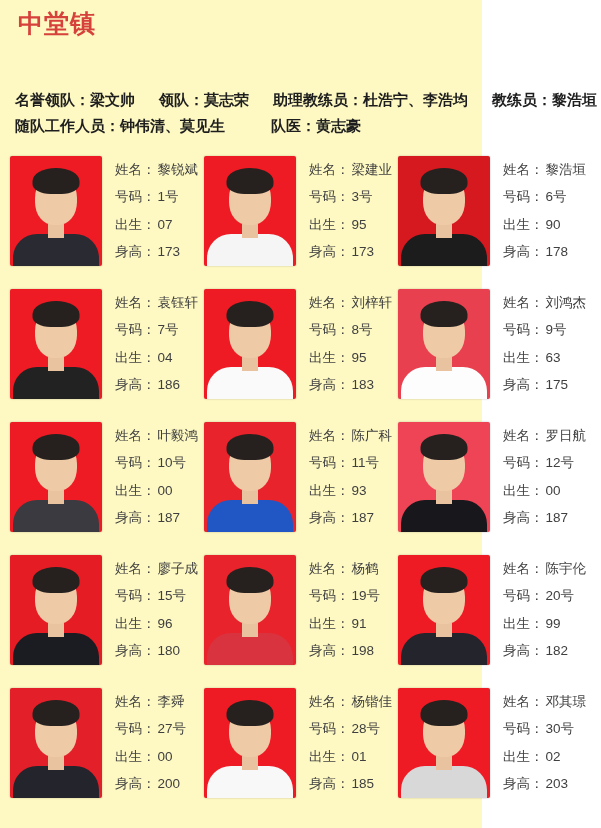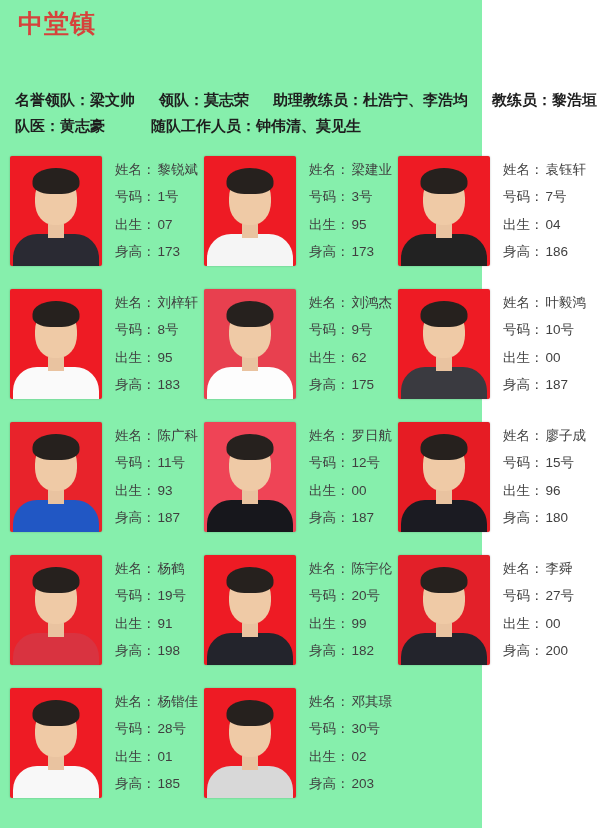--- a/index.html
+++ b/index.html
@@ -1,18 +1,18 @@
 <!DOCTYPE html>
 <html><head>
 <meta charset="utf-8">
 <style>
   * { margin:0; padding:0; box-sizing:border-box; }
   html,body { width:601px; height:828px; background:#ffffff; overflow:hidden;
               font-family:"Liberation Sans", sans-serif; }
-  .page { width:482px; height:828px; background:#86efac; padding-top:7px; }
+  .page { width:482px; height:828px; background:#fef9c3; padding-top:7px; }
 
   .page-title { margin-left:18px; font-size:25px; font-weight:bold;
                 color:#d6423b; letter-spacing:1px; }
 
   .intro { margin:5px 14px 0 15px; font-size:15px; line-height:21px;
            color:#1e1e1e; font-weight:600; white-space:pre-wrap;
            text-align:justify; }
 
   .staff { margin:15px 15px 0 15px; font-size:15px; color:#1e1e1e; font-weight:600; }
   .staff-line { display:flex; align-items:center; line-height:26px; }
@@ -56,22 +56,22 @@
 
 
   <div class="staff">
     <div class="staff-line l1">
       <span class="staff-item"><span class="staff-label">名誉领队：</span><span class="staff-value">梁文帅</span></span>
       <span class="staff-item"><span class="staff-label">领队：</span><span class="staff-value">莫志荣</span></span>
       <span class="staff-item"><span class="staff-label">助理教练员：</span><span class="staff-value">杜浩宁、李浩均</span></span>
       <span class="staff-item"><span class="staff-label">教练员：</span><span class="staff-value">黎浩垣</span></span>
     </div>
     <div class="staff-line l2">
+      <span class="staff-item"><span class="staff-label">随队工作人员：</span><span class="staff-value">钟伟清、莫见生</span></span>
       <span class="staff-item"><span class="staff-label">队医：</span><span class="staff-value">黄志豪</span></span>
-      <span class="staff-item"><span class="staff-label">随队工作人员：</span><span class="staff-value">钟伟清、莫见生</span></span>
     </div>
   </div>
 
   <div class="players-grid">
   <div class="player-card">
     <div class="player-photo" style="background: rgb(238, 27, 36);">
       <div class="avatar-shirt" style="background: rgb(42, 42, 51);"></div>
       <div class="avatar-neck"></div>
       <div class="avatar-head"></div>
       <div class="avatar-hair"></div>
@@ -92,20 +92,34 @@
       <div class="avatar-hair"></div>
     </div>
     <div class="player-info">
       <div class="info-row"><span class="field-label">姓名：</span><span class="field-value">梁建业</span></div>
       <div class="info-row"><span class="field-label">号码：</span><span class="field-value">3号</span></div>
       <div class="info-row"><span class="field-label">出生：</span><span class="field-value">95</span></div>
       <div class="info-row"><span class="field-label">身高：</span><span class="field-value">173</span></div>
     </div>
   </div>
 
+  <div class="player-card">
+    <div class="player-photo" style="background: rgb(213, 25, 31);">
+      <div class="avatar-shirt" style="background: rgb(28, 28, 28);"></div>
+      <div class="avatar-neck"></div>
+      <div class="avatar-head"></div>
+      <div class="avatar-hair"></div>
+    </div>
+    <div class="player-info">
+      <div class="info-row"><span class="field-label">姓名：</span><span class="field-value">黎浩垣</span></div>
+      <div class="info-row"><span class="field-label">号码：</span><span class="field-value">6号</span></div>
+      <div class="info-row"><span class="field-label">出生：</span><span class="field-value">90</span></div>
+      <div class="info-row"><span class="field-label">身高：</span><span class="field-value">178</span></div>
+    </div>
+  </div>
 
   <div class="player-card">
     <div class="player-photo" style="background: rgb(238, 27, 36);">
       <div class="avatar-shirt" style="background: rgb(34, 34, 34);"></div>
       <div class="avatar-neck"></div>
       <div class="avatar-head"></div>
       <div class="avatar-hair"></div>
     </div>
     <div class="player-info">
       <div class="info-row"><span class="field-label">姓名：</span><span class="field-value">袁钰轩</span></div>
@@ -133,21 +147,21 @@
   <div class="player-card">
     <div class="player-photo" style="background: rgb(232, 64, 79);">
       <div class="avatar-shirt" style="background: rgb(253, 253, 253);"></div>
       <div class="avatar-neck"></div>
       <div class="avatar-head"></div>
       <div class="avatar-hair"></div>
     </div>
     <div class="player-info">
       <div class="info-row"><span class="field-label">姓名：</span><span class="field-value">刘鸿杰</span></div>
       <div class="info-row"><span class="field-label">号码：</span><span class="field-value">9号</span></div>
-      <div class="info-row"><span class="field-label">出生：</span><span class="field-value">62</span></div>
+      <div class="info-row"><span class="field-label">出生：</span><span class="field-value">63</span></div>
       <div class="info-row"><span class="field-label">身高：</span><span class="field-value">175</span></div>
     </div>
   </div>
 
   <div class="player-card">
     <div class="player-photo" style="background: rgb(238, 27, 36);">
       <div class="avatar-shirt" style="background: rgb(58, 58, 64);"></div>
       <div class="avatar-neck"></div>
       <div class="avatar-head"></div>
       <div class="avatar-hair"></div>

